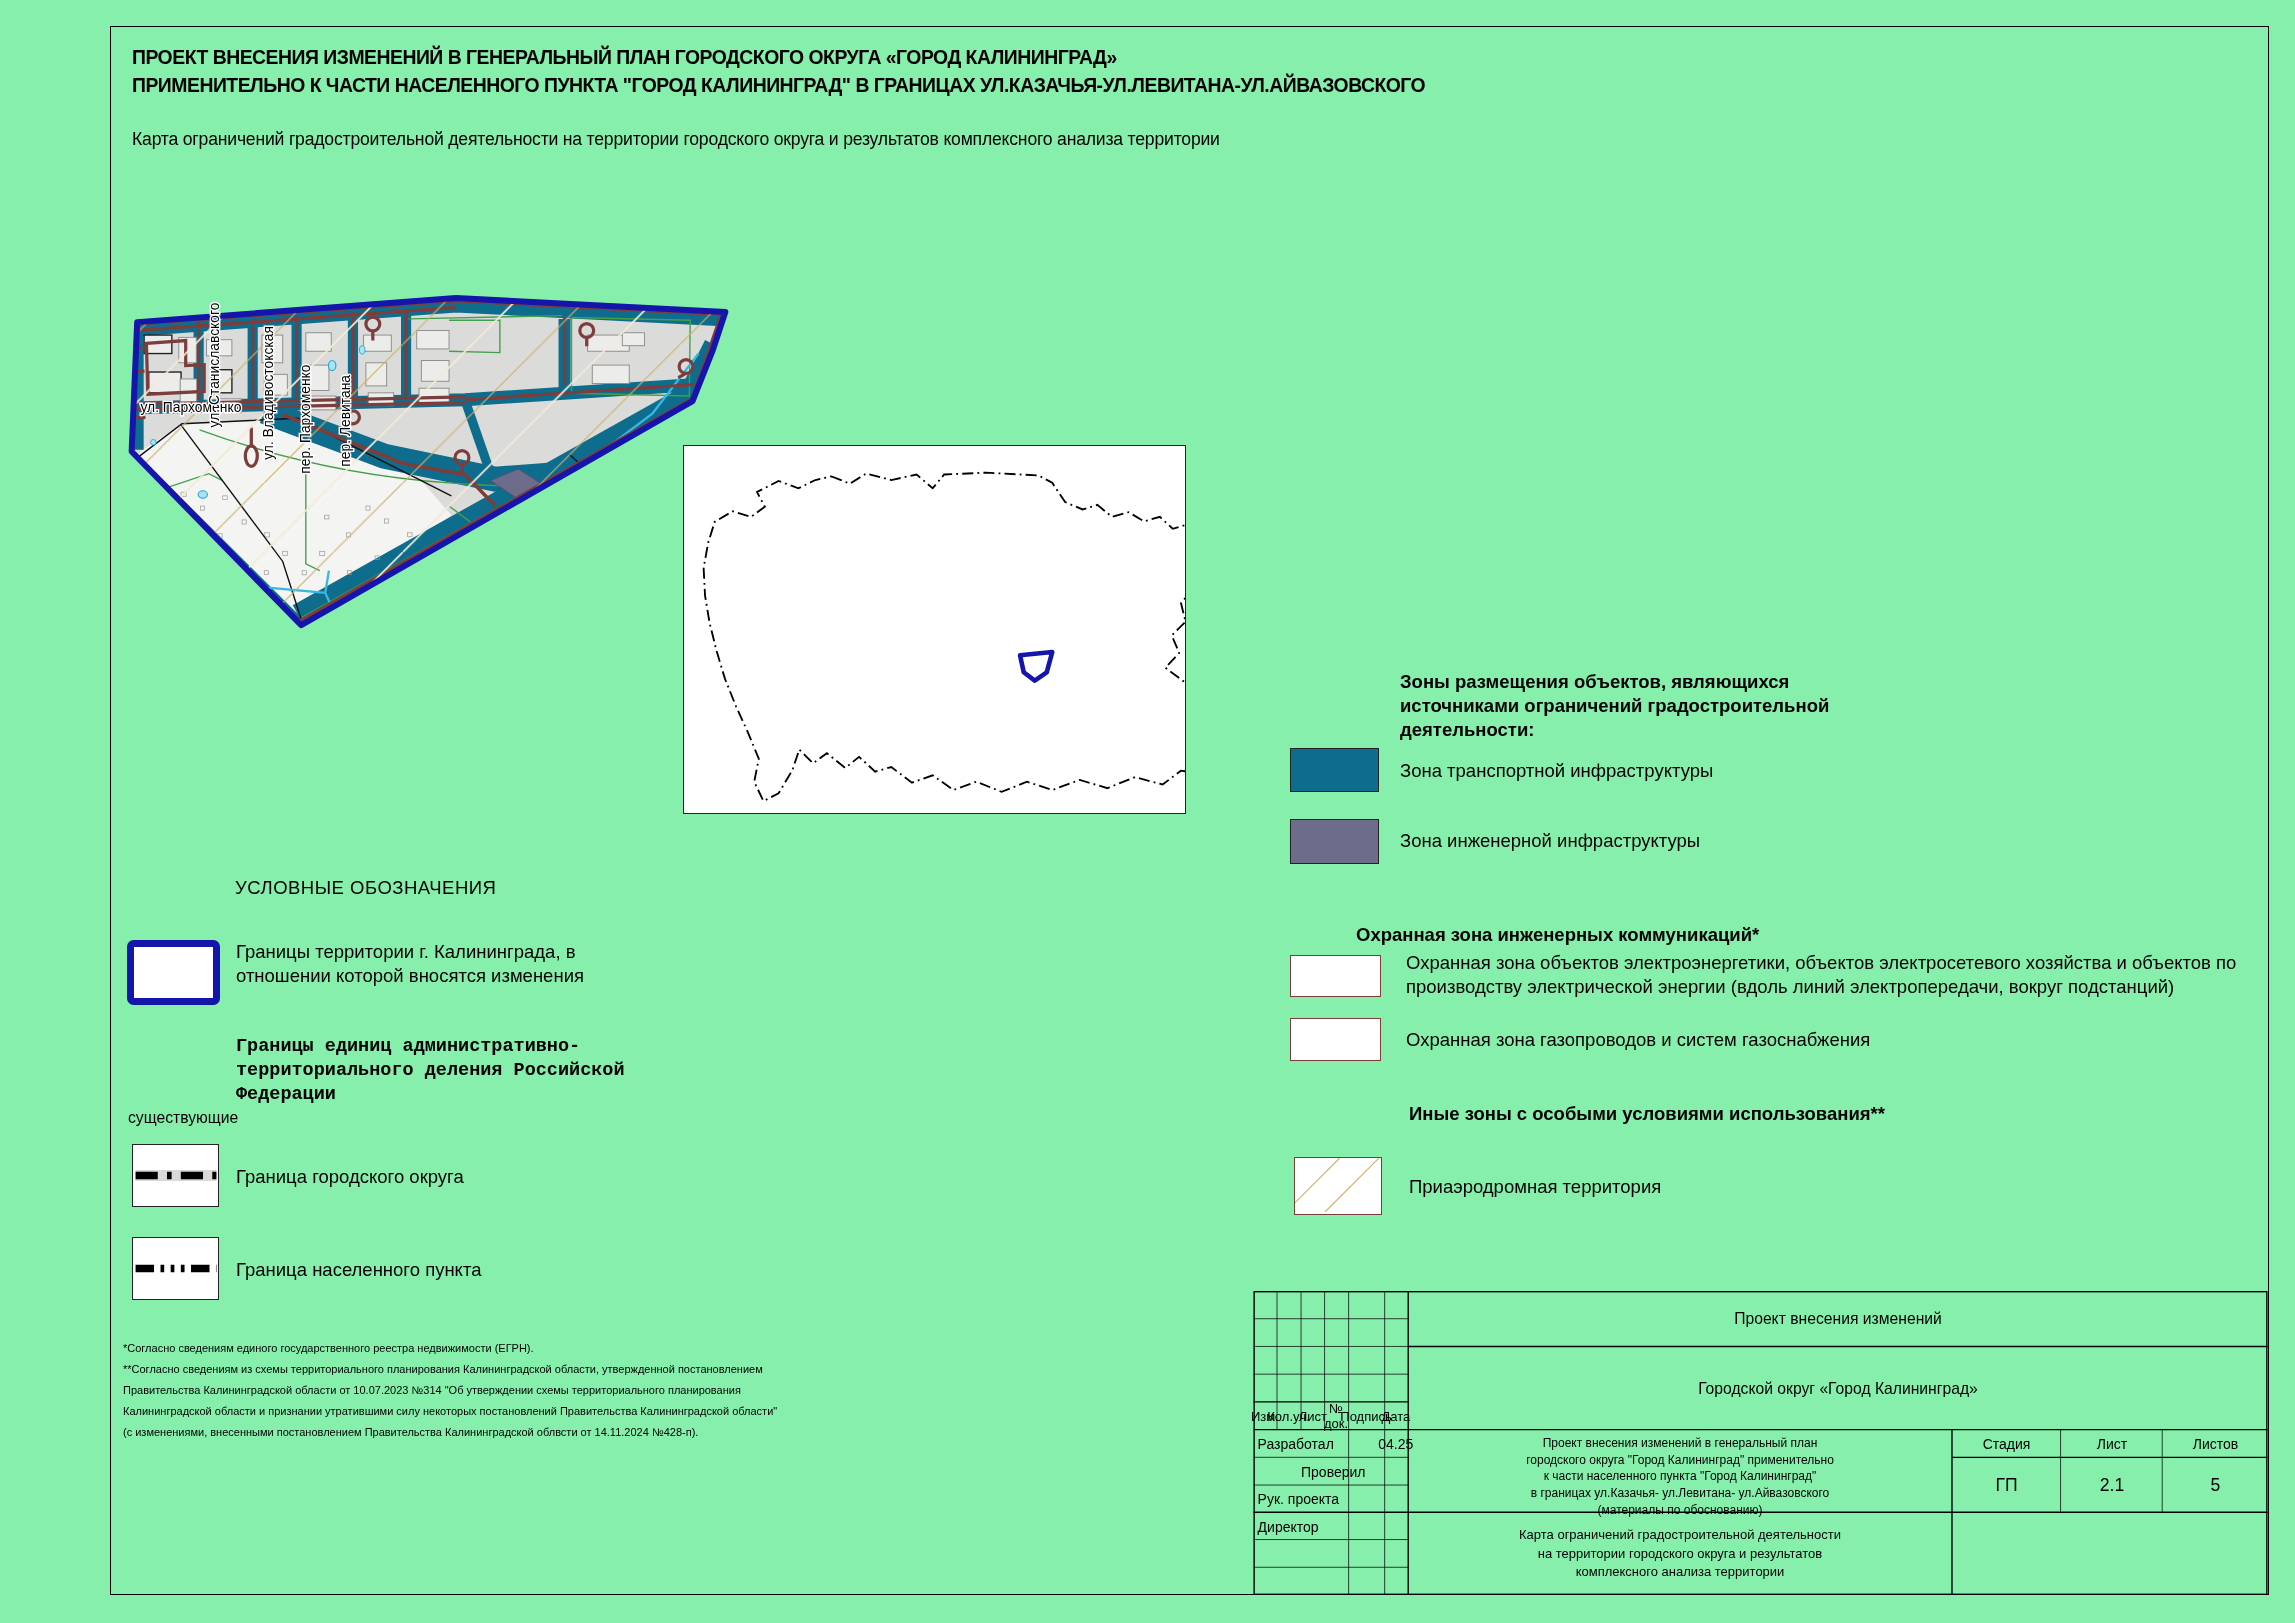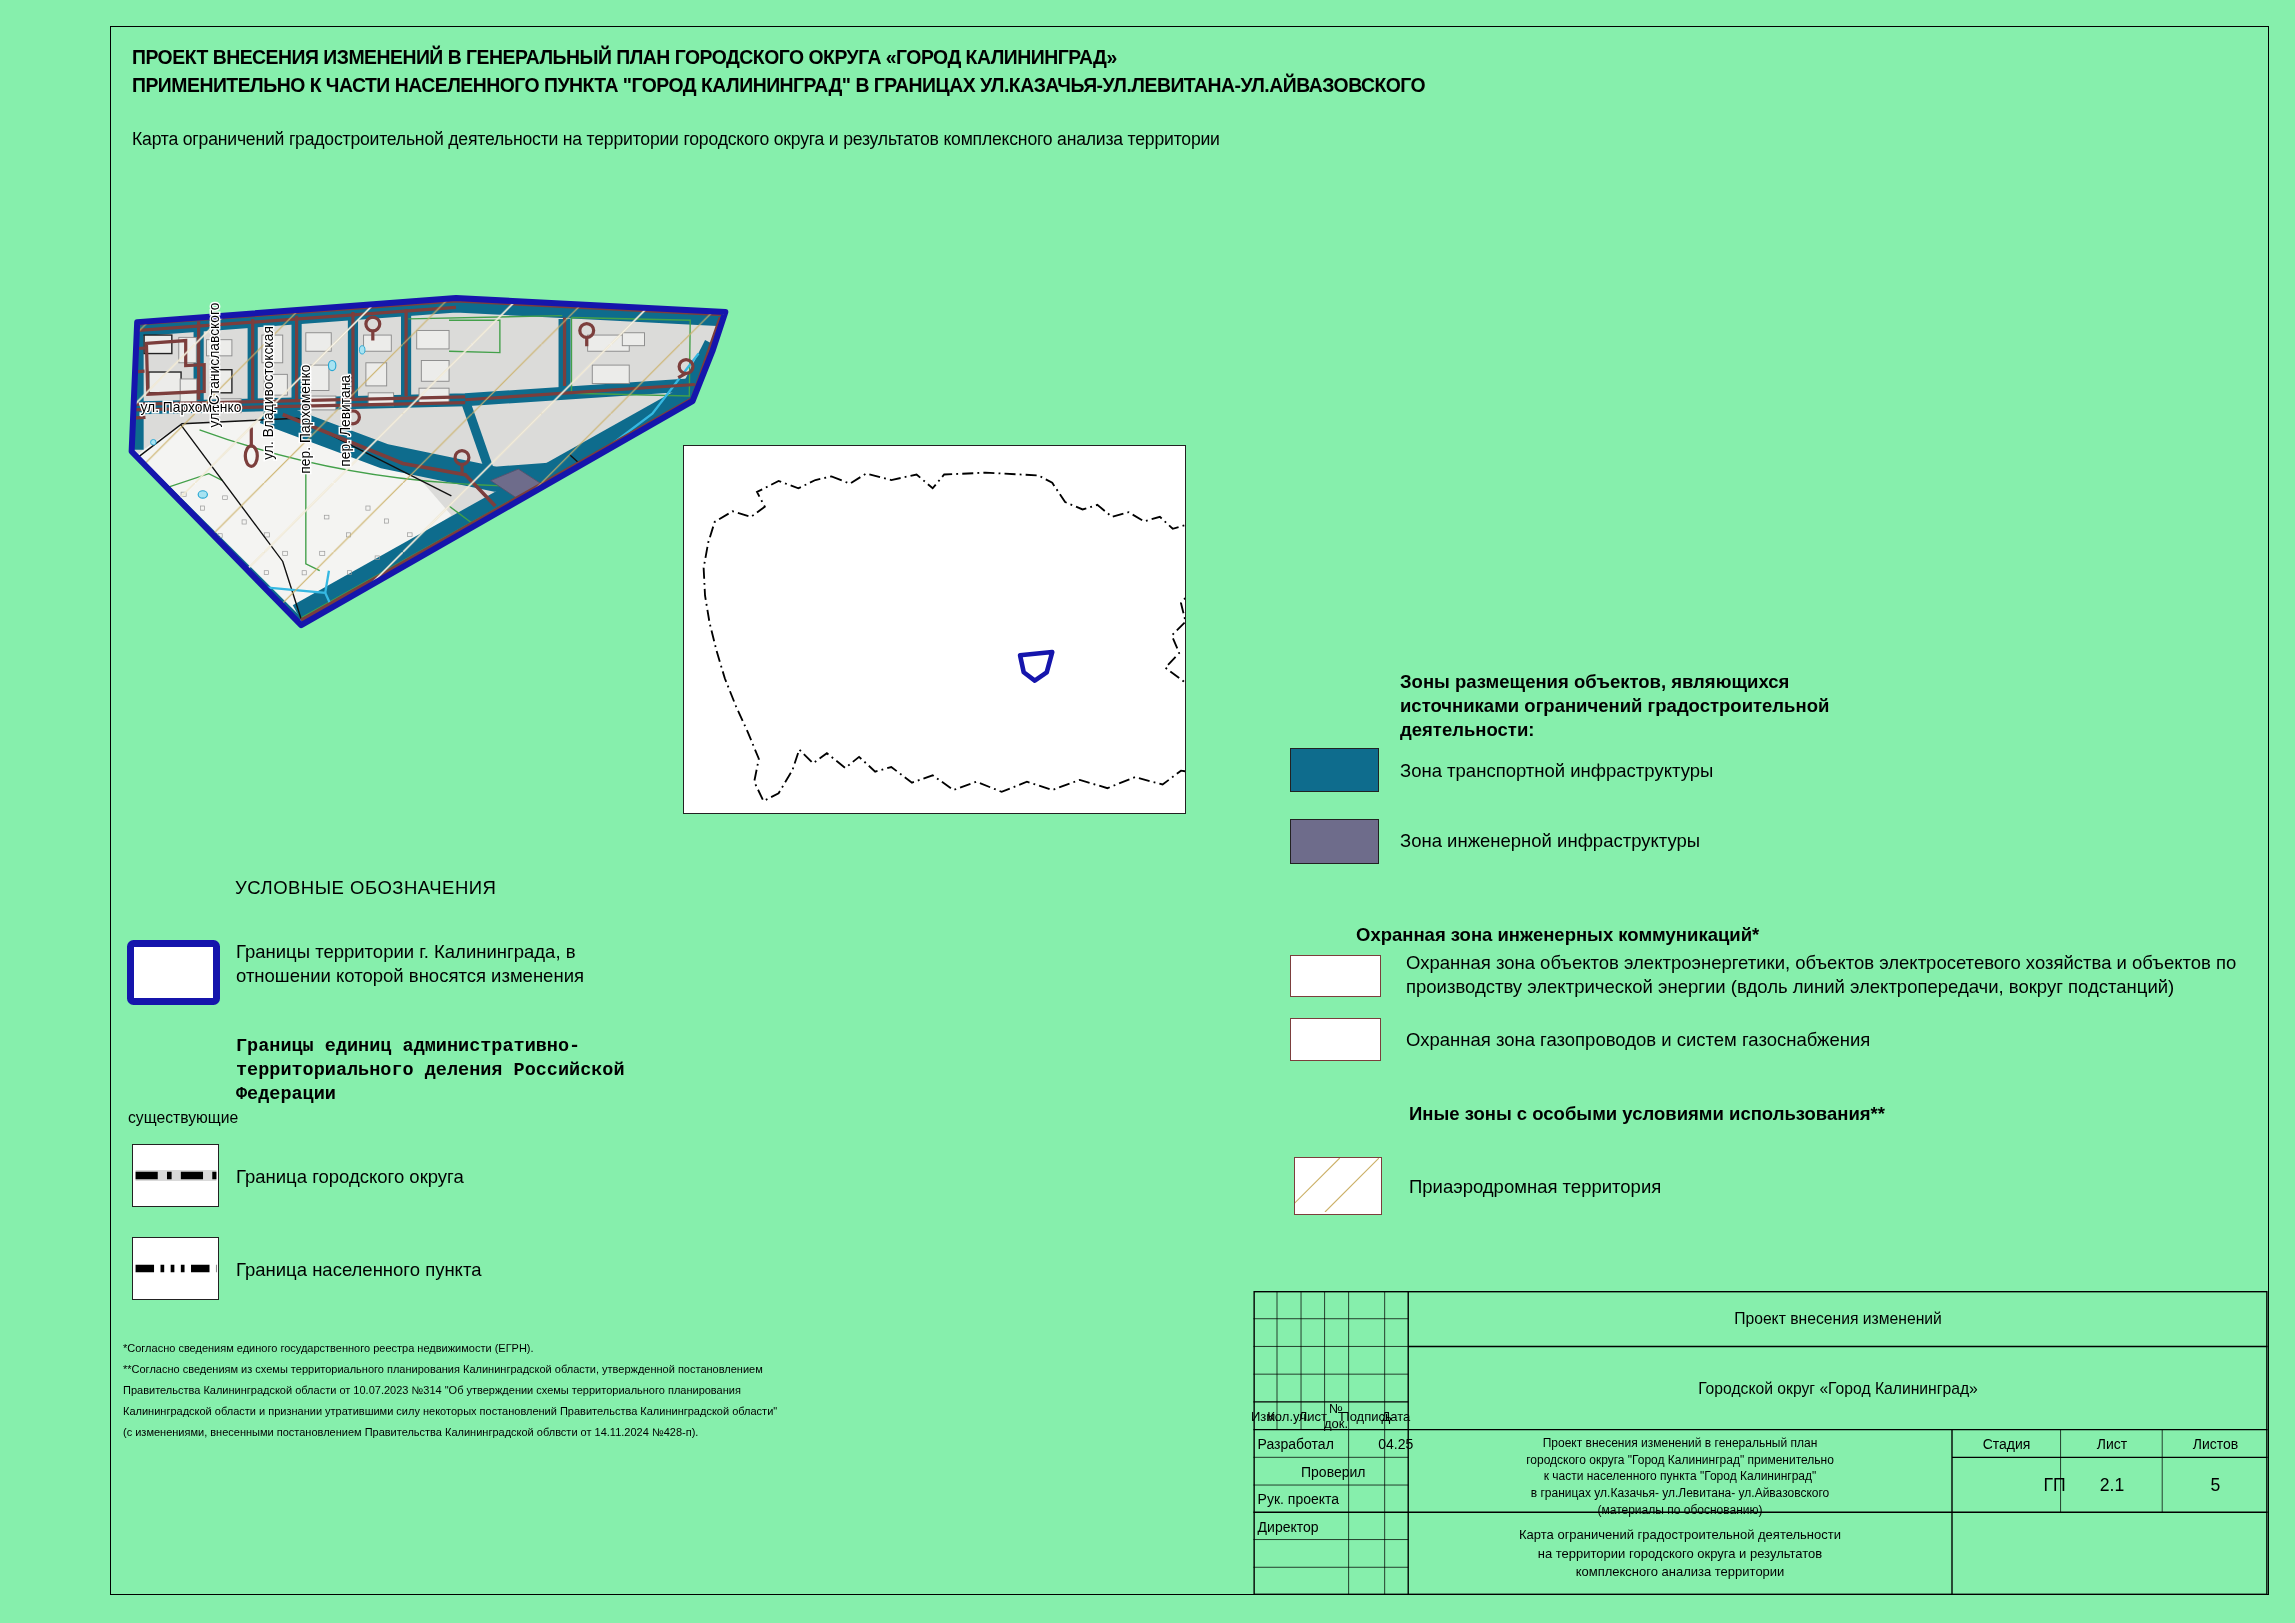--- a/index.html
+++ b/index.html
@@ -334,18 +334,18 @@
 
     <div class="abs mapn" style="left:155px;top:235px;width:544px;text-align:center;">
       <div>Карта ограничений градостроительной деятельности</div>
       <div>на территории городского округа и результатов</div>
       <div>комплексного анализа территории</div>
     </div>
 
     <div class="stamp-txt s30" style="left:699px;top:139px;width:109px;height:28px;">Стадия</div>
     <div class="stamp-txt s30" style="left:808px;top:139px;width:102px;height:28px;">Лист</div>
     <div class="stamp-txt s30" style="left:910px;top:139px;width:105px;height:28px;">Листов</div>
-    <div class="stamp-txt s38" style="left:699px;top:167px;width:109px;height:55px;margin-left:48px;">ГП</div>
+    <div class="stamp-txt s38" style="left:699px;top:167px;width:109px;height:55px;">ГП</div>
     <div class="stamp-txt s38" style="left:808px;top:167px;width:102px;height:55px;">2.1</div>
     <div class="stamp-txt s38" style="left:910px;top:167px;width:105px;height:55px;">5</div>
   </div>
 </div>
 
 
 </body></html>

